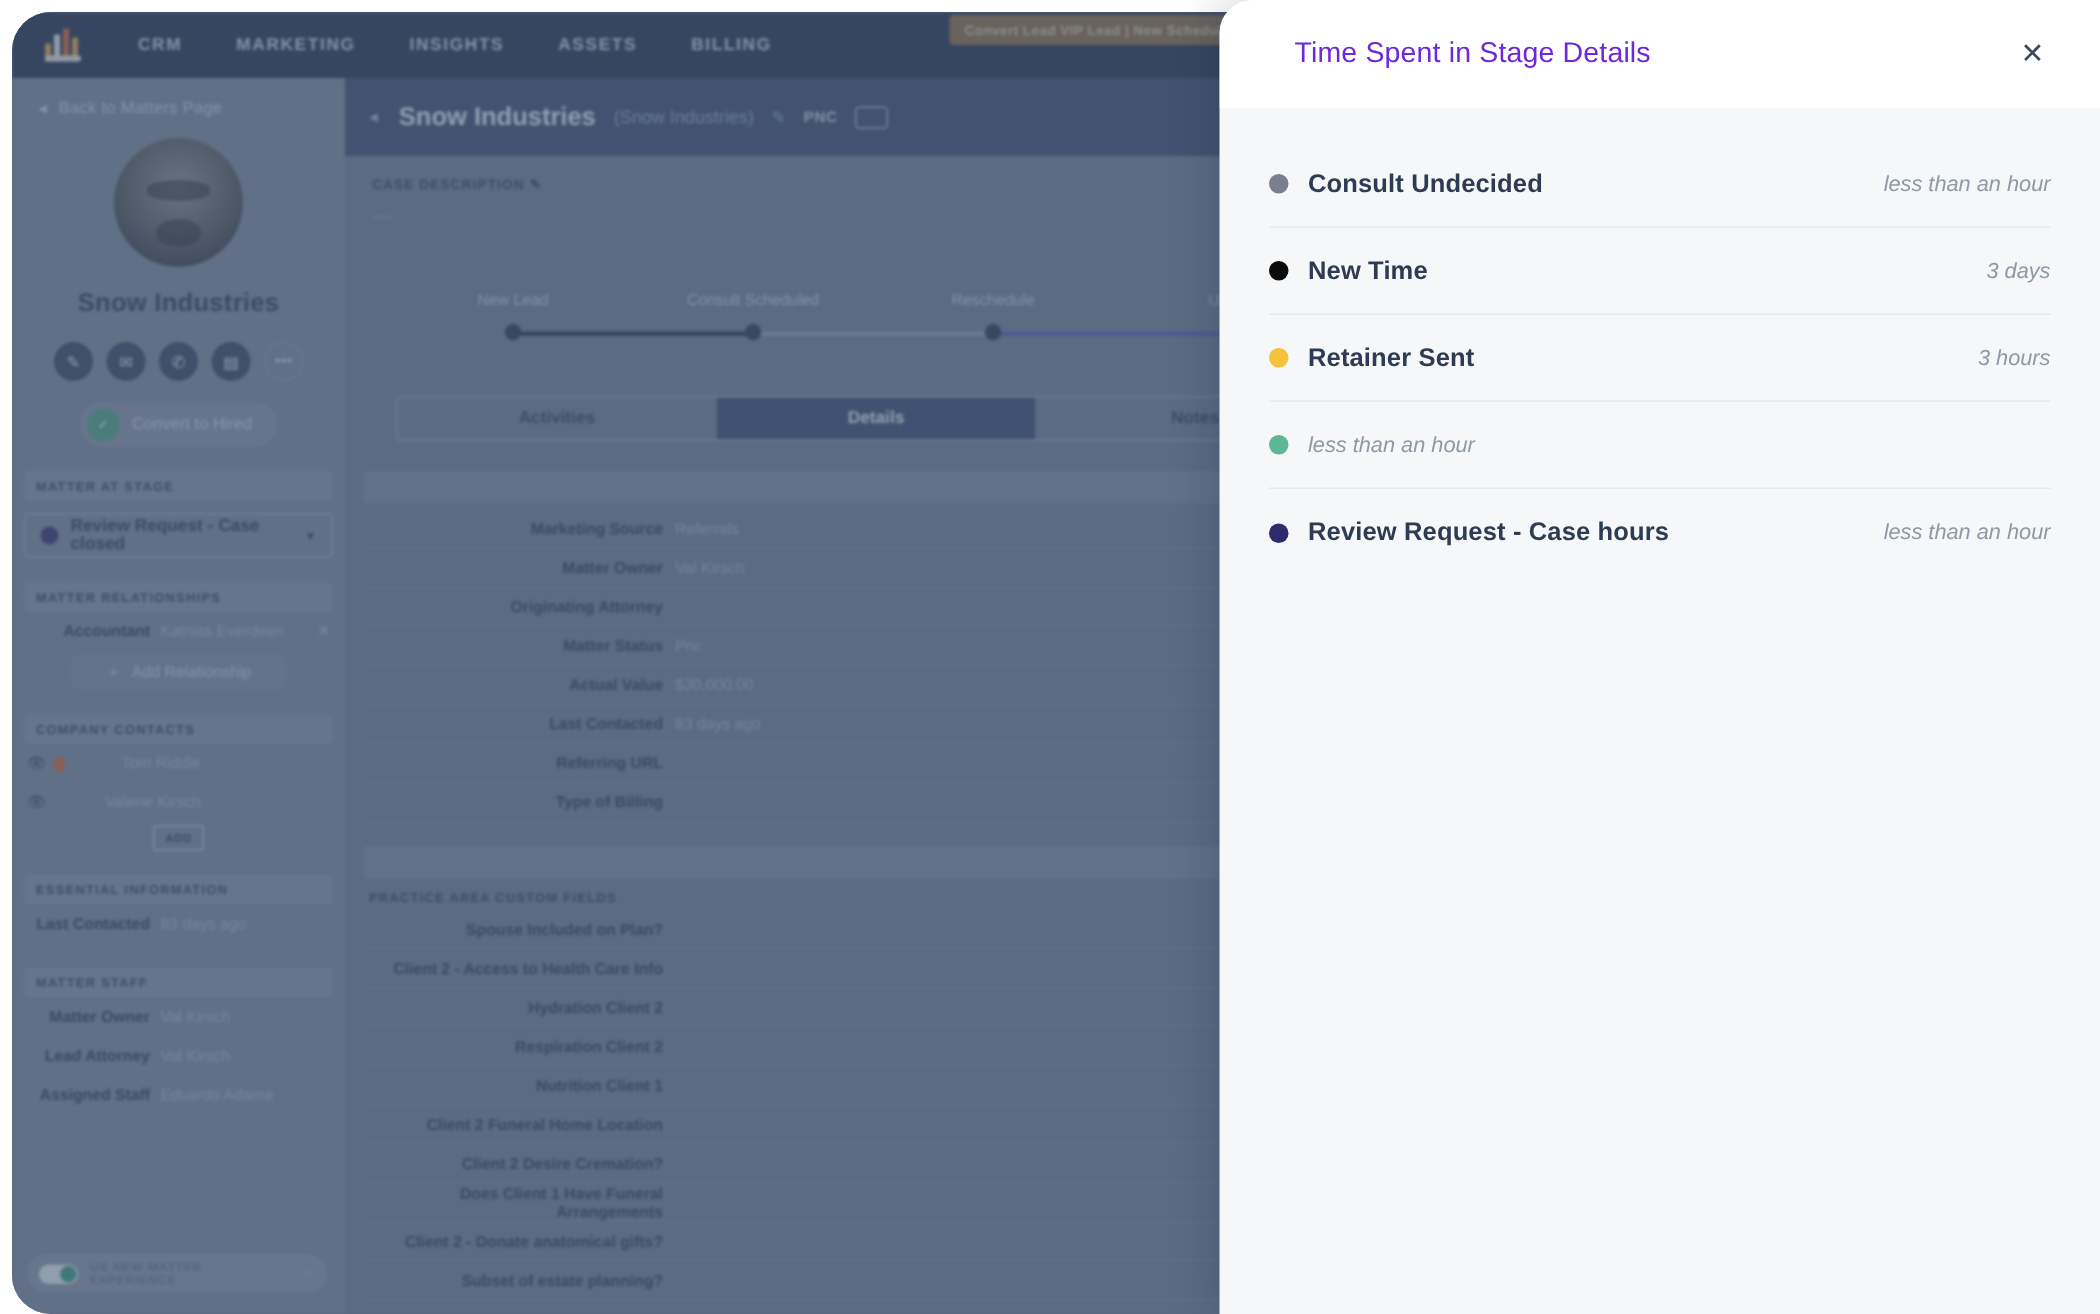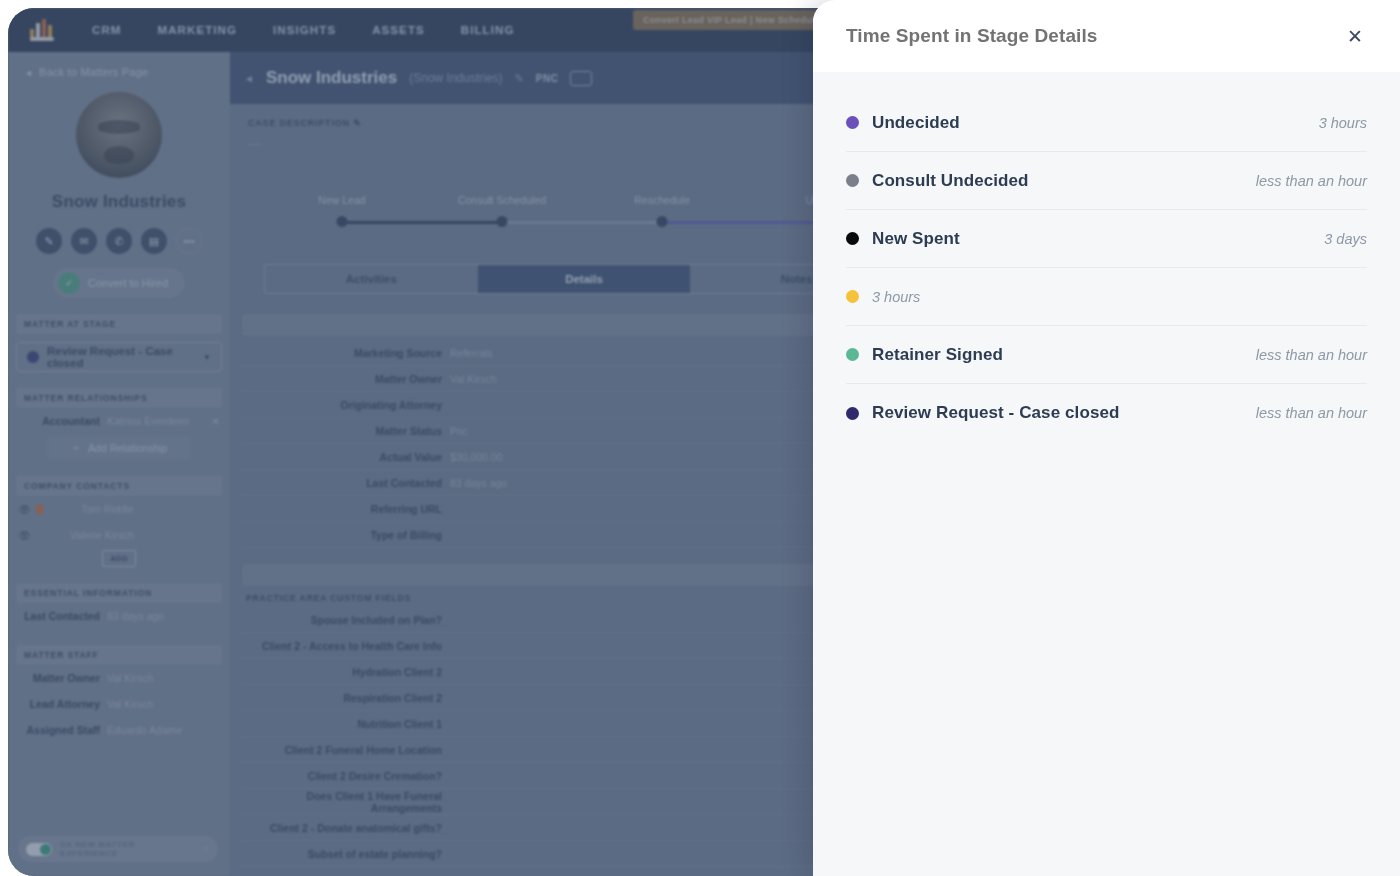--- a/index.html
+++ b/index.html
@@ -183,21 +183,21 @@
     position:absolute; left: 813px; top: 0; width: 587px; height: 876px;
     background: #f5f7f9;
     border-top-left-radius: 22px;
     box-shadow: -6px 0 26px rgba(20,30,50,.18);
     overflow: hidden;
   }
   .modal-head {
     height: 72px; background:#ffffff; display:flex; align-items:center;
     padding: 0 32px 0 33px; border-top-left-radius: 22px;
   }
-  .modal-title { flex:1; color:#737373; font-size: 19px; font-weight: bold; letter-spacing:.1px; }
+  .modal-title { flex:1; color:#6d28d9; font-size: 19px; font-weight: normal; letter-spacing:.1px;margin-left:17px; }
   .close-x {
     width: 26px; height:26px; display:flex; align-items:center; justify-content:center;
     color:#3d4a5f; font-size: 19px; cursor:pointer; line-height:1;
   }
   .modal-body { padding: 22px 33px 0 33px; }
   .srow {
     display:flex; align-items:center; height: 58px;
     border-bottom: 1px solid #e6eaee;
   }
   .srow:last-child { border-bottom: none; }
@@ -434,45 +434,40 @@
   </div>
 
   <div class="modal">
     <div class="modal-head">
       <div class="modal-title">Time Spent in Stage Details</div>
       <div class="close-x">✕</div>
     </div>
     <div class="modal-body">
 
       <div class="srow">
-        <span class="sdot" style="background: rgb(107, 79, 187);"></span>
-        <span class="sname">Undecided</span>
-        <span class="sdur">3 hours</span>
-      </div>
-      <div class="srow">
         <span class="sdot" style="background: rgb(123, 127, 140);"></span>
         <span class="sname">Consult Undecided</span>
         <span class="sdur">less than an hour</span>
       </div>
       <div class="srow">
         <span class="sdot" style="background: rgb(10, 10, 10);"></span>
-        <span class="sname">New Spent</span>
+        <span class="sname">New Time</span>
         <span class="sdur">3 days</span>
       </div>
       <div class="srow">
         <span class="sdot" style="background: rgb(245, 194, 58);"></span>
+        <span class="sname">Retainer Sent</span>
         <span class="sdur">3 hours</span>
       </div>
       <div class="srow">
         <span class="sdot" style="background: rgb(92, 184, 148);"></span>
-        <span class="sname">Retainer Signed</span>
         <span class="sdur">less than an hour</span>
       </div>
       <div class="srow">
         <span class="sdot" style="background: rgb(46, 42, 107);"></span>
-        <span class="sname">Review Request - Case closed</span>
+        <span class="sname">Review Request - Case hours</span>
         <span class="sdur">less than an hour</span>
       </div>
 
     </div>
   </div>
 
 </div>
 
 </body></html>

